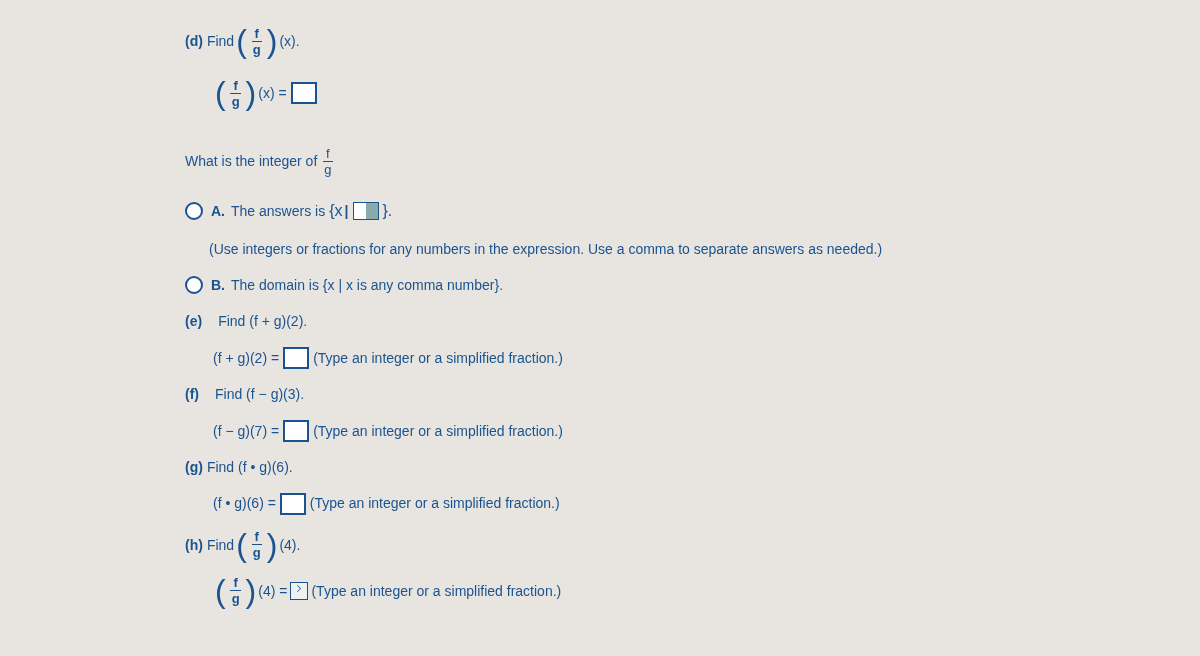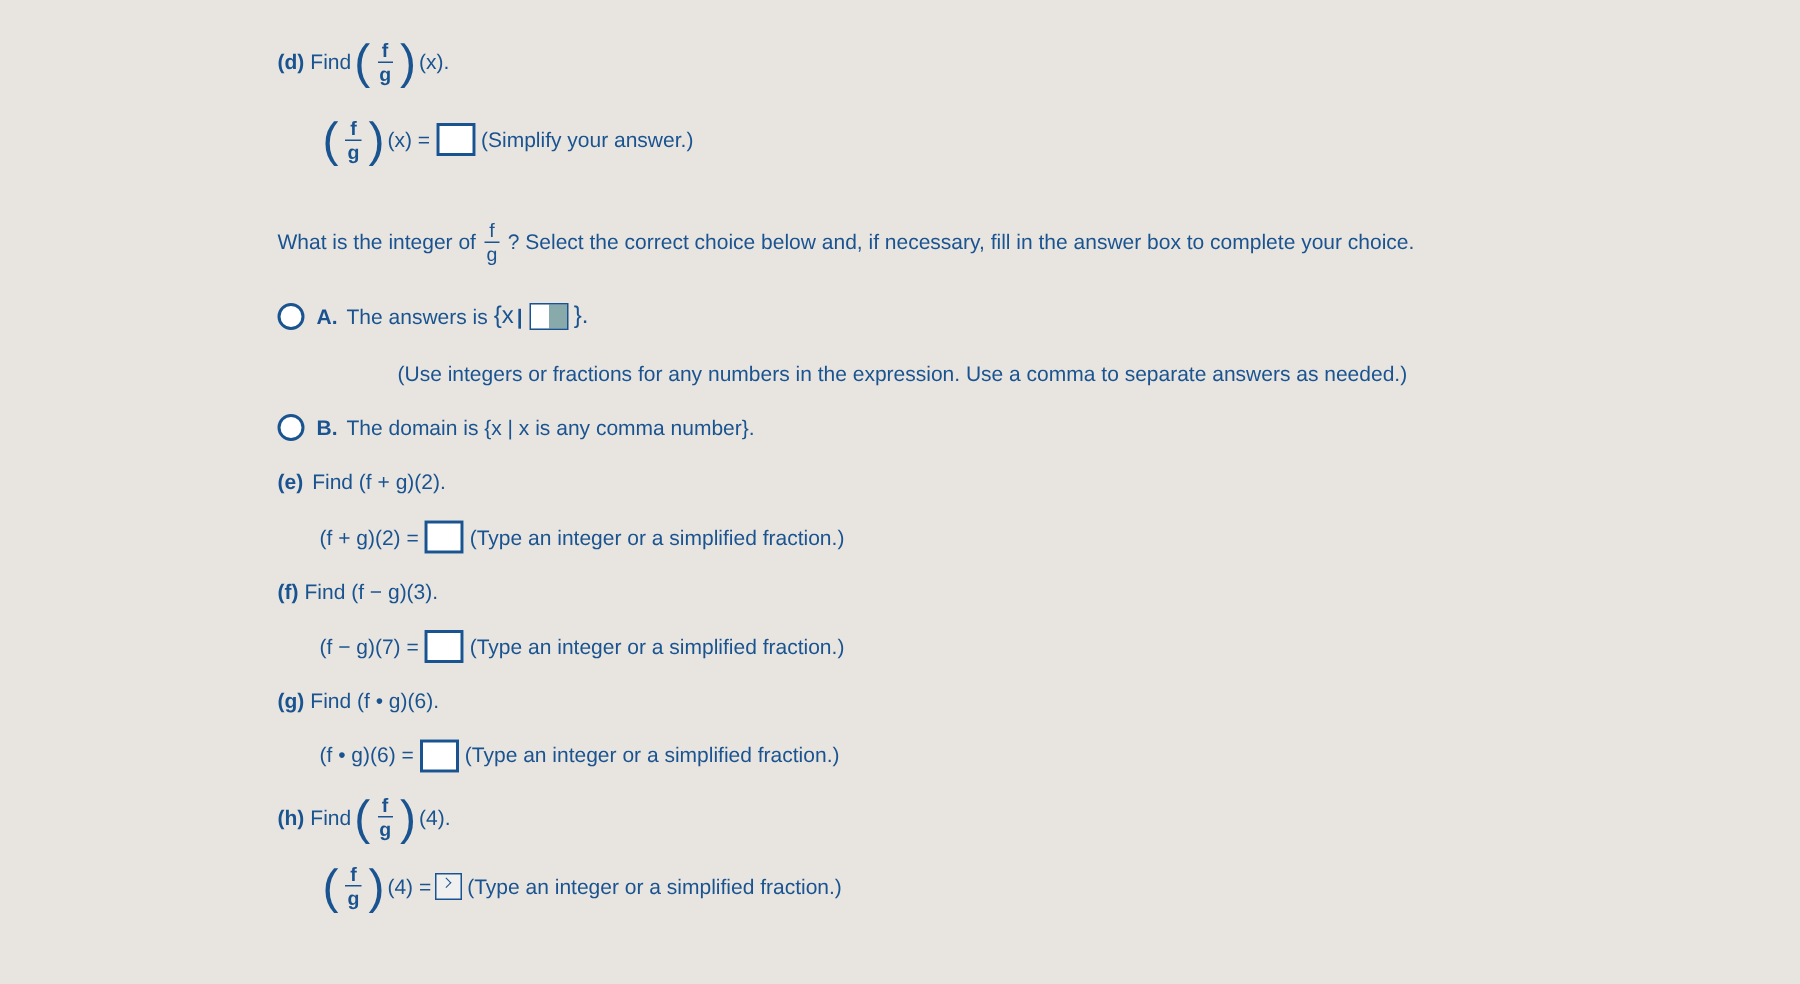--- a/index.html
+++ b/index.html
@@ -68,21 +68,21 @@
       border: 2px solid #1a5490;
       border-radius: 50%;
       margin-right: 8px;
       vertical-align: middle;
       background: #fff;
     }
     .indent {
       margin-left: 28px;
     }
     .indent2 {
-      margin-left: 80px;
+      margin-left: 24px;
     }
     .question-d {
       margin-bottom: 20px;
     }
     .spacer {
       height: 8px;
     }
     .pipe {
       font-weight: bold;
       margin: 0 2px;
@@ -149,33 +149,31 @@
     <span class="frac-paren">
       <span class="paren">(</span>
       <span class="frac">
         <span class="num">f</span>
         <span class="den">g</span>
       </span>
       <span class="paren">)</span>
     </span>
     <span>(x) =</span>
     <span class="input-box"></span>
-    <span>(Simplify your answer.)</span>
   </div>
 
   <div class="spacer"></div>
   <div class="hr-top" style="border:none"></div>
 
   <div class="line">
     <span>What is the integer of</span>
     <span class="frac" style="margin:0 4px">
       <span class="num">f</span>
       <span class="den">g</span>
     </span>
-    <span>? Select the correct choice below and, if necessary, fill in the answer box to complete your choice.</span>
   </div>
 
   <div class="spacer"></div>
 
   <div class="line">
     <span class="radio"></span>
     <span class="bold">A.</span>
     <span style="margin-left:6px">The answers is</span>
     <span style="margin-left:4px" class="brace">{x</span>
     <span class="pipe">|</span>
@@ -187,31 +185,31 @@
   </div>
 
   <div class="line">
     <span class="radio"></span>
     <span class="bold">B.</span>
     <span style="margin-left:6px">The domain is {x | x is any comma number}.</span>
   </div>
 
   <div class="line">
     <span class="bold">(e)</span>
-    <span style="margin-left:6px">Find (f + g)(2).</span>
+    <span style="margin-left:16px">Find (f + g)(2).</span>
   </div>
   <div class="line indent">
     <span>(f + g)(2) =</span>
     <span class="input-box"></span>
     <span>(Type an integer or a simplified fraction.)</span>
   </div>
 
   <div class="line">
     <span class="bold">(f)</span>
-    <span style="margin-left:4px">Find (f − g)(3).</span>
+    <span style="margin-left:16px">Find (f − g)(3).</span>
   </div>
   <div class="line indent">
     <span>(f − g)(7) =</span>
     <span class="input-box"></span>
     <span>(Type an integer or a simplified fraction.)</span>
   </div>
 
   <div class="line">
     <span class="bold">(g)</span>
     <span style="margin-left:4px">Find (f • g)(6).</span>

